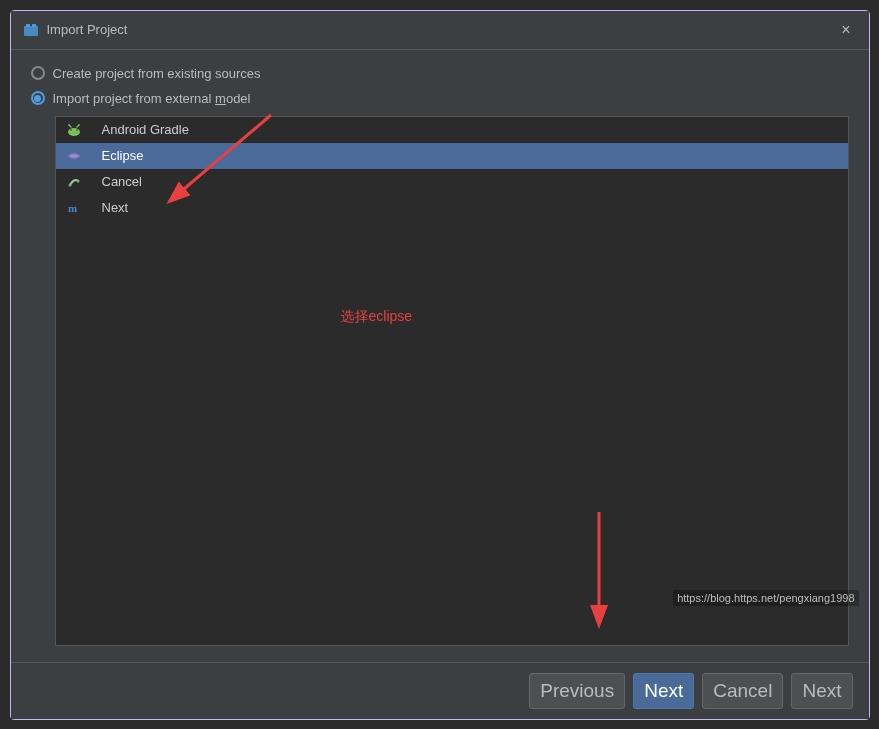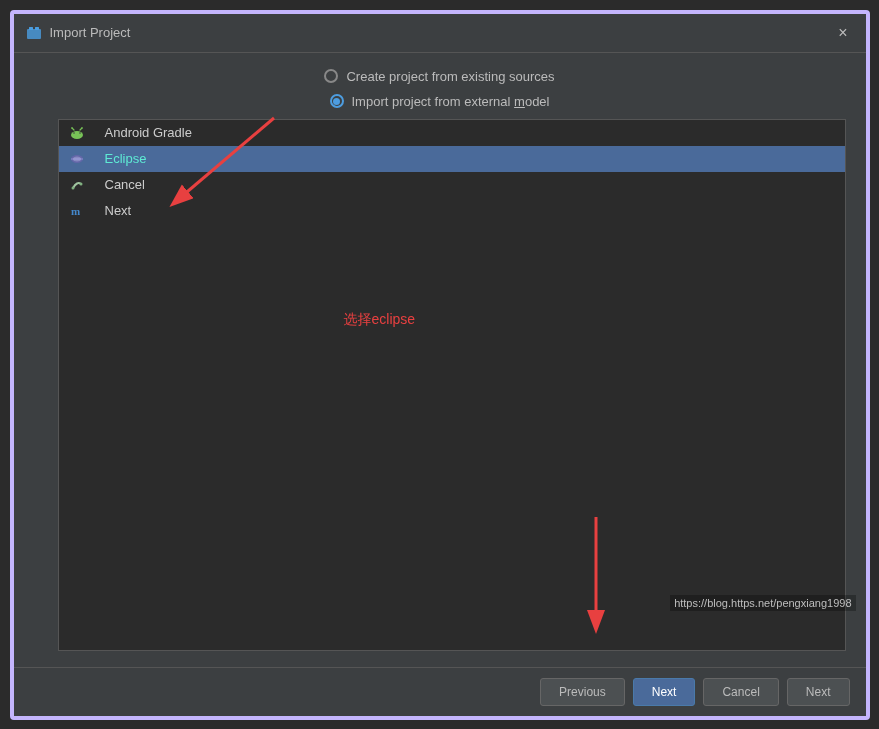--- a/index.html
+++ b/index.html
@@ -13,21 +13,21 @@
       overflow: hidden;
       display: flex;
       align-items: center;
       justify-content: center;
     }
 
     .dialog {
       width: 860px;
       height: 710px;
       background: #3c3f41;
-      border: 4px solid #c4b5fd;
+      border: 1px solid #c4b5fd;
       border-radius: 4px;
       display: flex;
       flex-direction: column;
       position: relative;
     }
 
     .title-bar {
       display: flex;
       align-items: center;
       padding: 8px 12px;
@@ -65,21 +65,20 @@
       gap: 10px;
       overflow: hidden;
       position: relative;
     }
 
     .radio-option {
       display: flex;
       align-items: center;
       gap: 8px;
       cursor: pointer;
-      justify-content: center;
     }
 
     .radio-circle {
       width: 14px;
       height: 14px;
       border-radius: 50%;
       border: 2px solid #888;
       display: flex;
       align-items: center;
       justify-content: center;
@@ -131,21 +130,21 @@
       display: flex;
       align-items: center;
       justify-content: center;
     }
 
     .model-item-label {
       color: #cccccc;
       font-size: 13px;
     }
     .model-item.active .model-item-label {
-      color: #5eead4;
+      color: #ffffff;
     }
 
     
     .android-icon {
       position: relative;
     }
 
     
     .eclipse-svg {
       width: 14px;
@@ -187,22 +186,22 @@
       display: flex;
       justify-content: flex-end;
       align-items: center;
       padding: 10px 16px;
       gap: 8px;
       border-top: 1px solid #555;
       background: #3c3f41;
     }
 
     .footer-btn {
-      padding: 6px 18px;
-      font-size: 12px;
+      padding: 6px 10px;
+      font-size: 19px;
       border-radius: 3px;
       cursor: pointer;
       border: 1px solid #666;
       background: #4c5052;
       color: #bbbbbb;
     }
     .footer-btn.primary {
       background: #4a6a9a;
       border-color: #4a7aaa;
       color: #ffffff;

